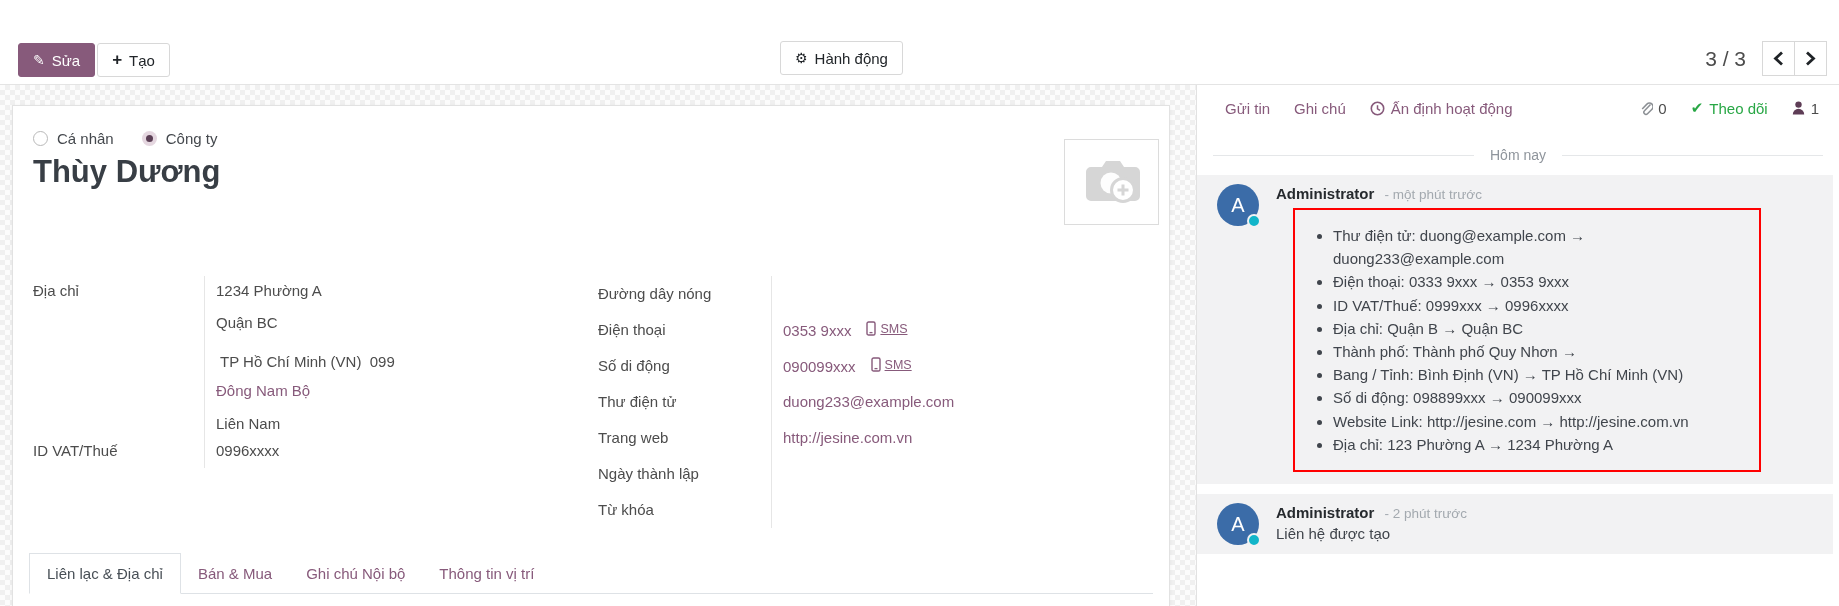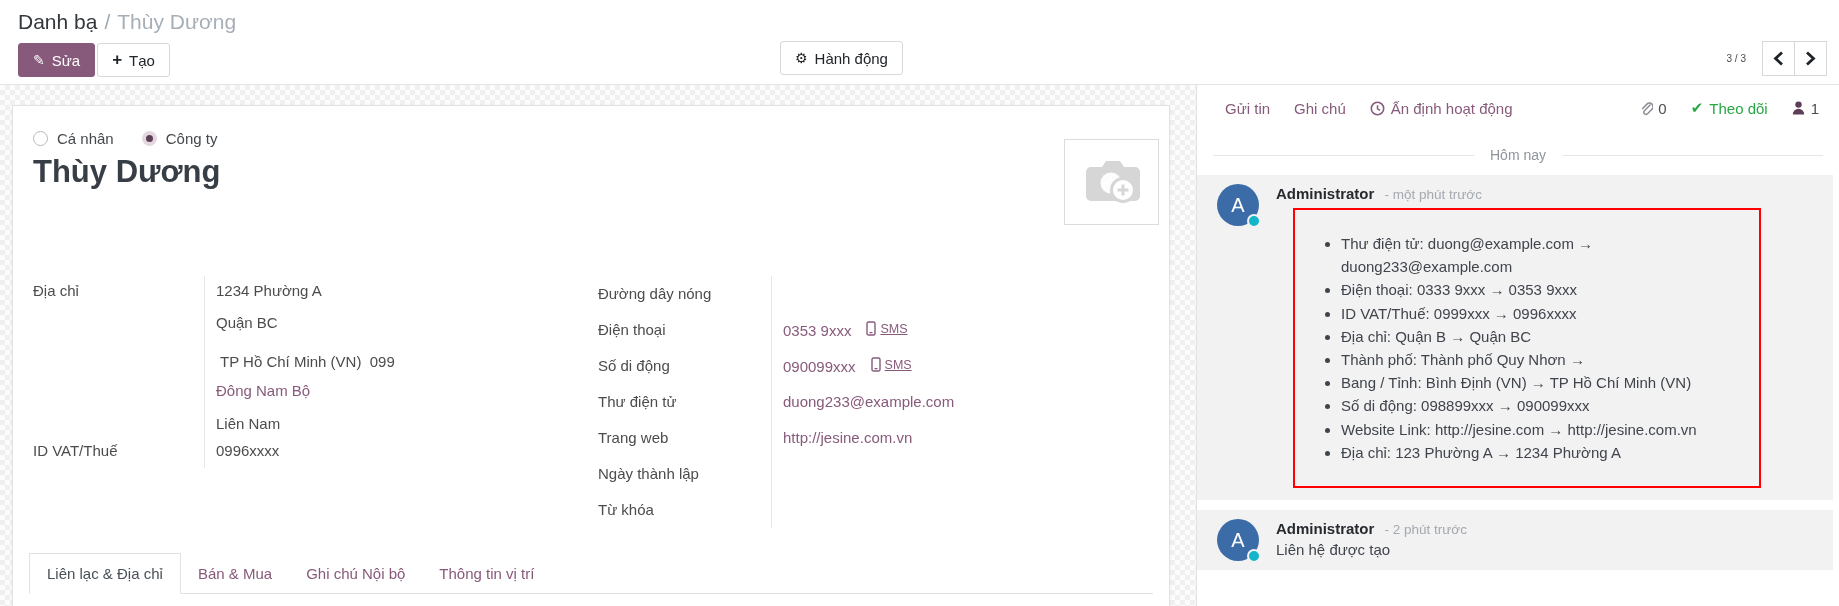--- a/index.html
+++ b/index.html
@@ -18,21 +18,21 @@
   .bc-sep { color:#9fa8b0; margin:0 7px; }
   .bc-cur { color:#a6aeb6; }
   .cp-buttons { position:absolute; left:18px; top:43px; display:flex; gap:2px; }
   .btn { display:inline-flex; align-items:center; gap:7px; height:34px; padding:0 14px; font-size:15px; font-family:inherit; border-radius:3px; cursor:pointer; }
   .btn-primary { background:#875A7B; border:1px solid #875A7B; color:#fff; }
   .btn-secondary { background:#fff; border:1px solid #d8d8d8; color:#212529; }
   .btn .glyph { font-size:14px; line-height:1; }
   .btn .plus { font-weight:bold; font-size:17px; }
   .action-btn { position:absolute; left:780px; top:41px; }
   .pager { position:absolute; right:12px; top:41px; display:flex; align-items:center; gap:16px; }
-  .pager-text { color:#4c4c4c; font-size:10px; }
+  .pager-text { color:#4c4c4c; font-size:21px; }
   .pager-btns { display:flex; }
   .pager-btn { width:33px; height:35px; background:#fff; border:1px solid #d8d8d8; display:flex; align-items:center; justify-content:center; cursor:pointer; }
   .pager-btn + .pager-btn { margin-left:-1px; }
   
   .main { position:absolute; left:0; top:85px; width:1839px; height:521px;
     background-color:#fcfcfc;
     background-image:
       linear-gradient(45deg,#f0f0f0 25%,transparent 25%,transparent 75%,#f0f0f0 75%),
       linear-gradient(45deg,#f0f0f0 25%,transparent 25%,transparent 75%,#f0f0f0 75%);
     background-size:10px 10px;
@@ -65,34 +65,31 @@
   .follow { display:inline-flex; align-items:center; gap:6px; color:#28a745; cursor:pointer; }
   .followers { display:inline-flex; align-items:center; gap:6px; color:#4c4c4c; cursor:pointer; }
   .day-divider { margin:30px 16px 12px; display:flex; align-items:center; gap:16px; color:#8f959c; font-size:14px; }
   .day-divider .line { flex:1; height:1px; background:#e5e7e9; }
   .message { position:relative; margin:0 6px 10px 0; background:#f2f2f3; padding:10px 14px 12px 79px; }
   .avatar { position:absolute; left:20px; top:9px; width:42px; height:42px; border-radius:50%; background:#3B6CA8; color:#fff; font-size:20px; display:flex; align-items:center; justify-content:center; }
   .status-dot { position:absolute; right:-2px; bottom:-2px; width:14px; height:14px; border-radius:50%; background:#12B5C9; border:2px solid #f2f2f3; }
   .msg-author { font-weight:bold; color:#262a2e; font-size:15px; }
   .msg-time { color:#a3a9af; font-size:13.5px; margin-left:6px; }
   .change-box { margin:6px 0 0 17px; width:468px; border:2px solid #ff0000; padding:5px 8px 5px 8px; }
-  .change-box ul { margin:17px; padding-left:21px; }
+  .change-box ul { margin:9px; padding-left:21px; }
   .change-box li { line-height:23.2px; font-size:15px; color:#40454c; }
   .msg-body { margin-top:4px; color:#40454c; font-size:15px; }
   svg { display:block; }
 </style>
 </head>
 <body>
 
 <div>
 
   <div class="control-panel">
-    <div class="breadcrumb">
-      <span class="bc-root">Danh bạ</span><span class="bc-sep">/</span><span class="bc-cur">Thùy Dương</span>
-    </div>
     <div class="cp-buttons">
       <button class="btn btn-primary">
         <span class="glyph">✎</span>
         <span>Sửa</span>
       </button>
       <button class="btn btn-secondary">
         <span class="plus">+</span>
         <span>Tạo</span>
       </button>
     </div>

